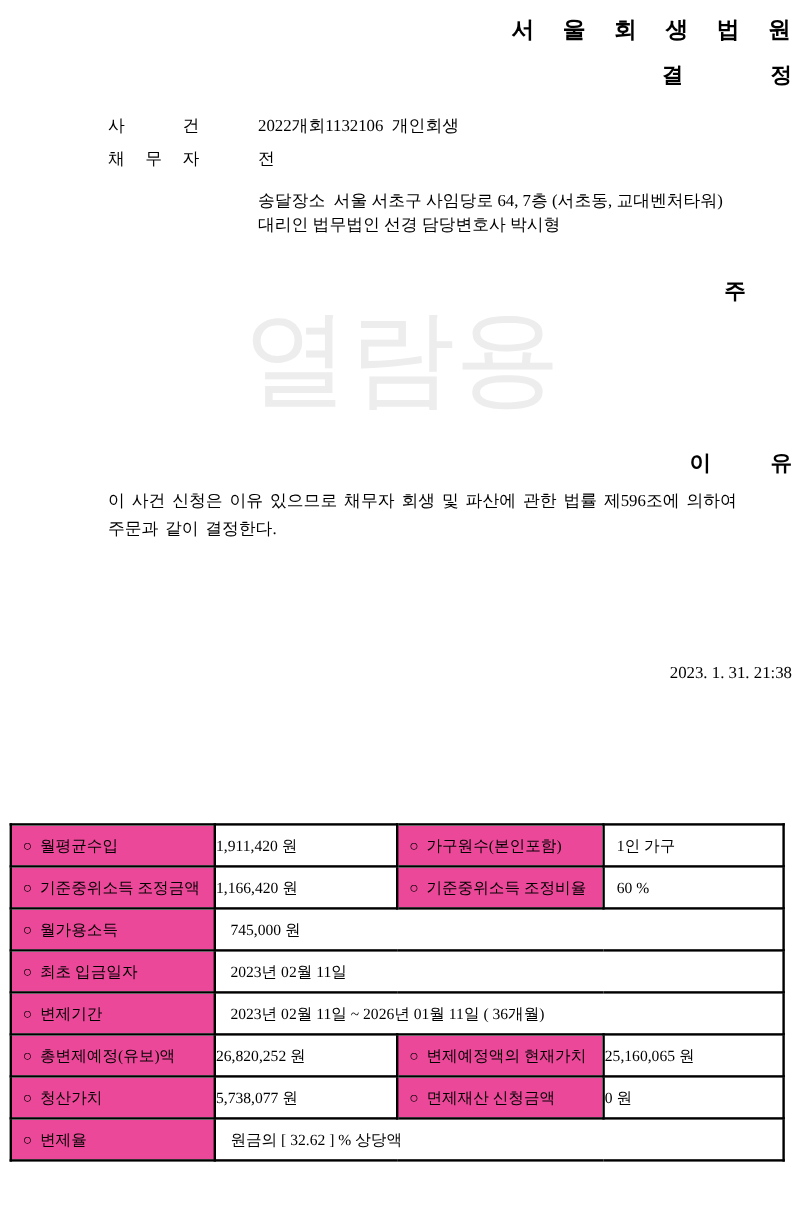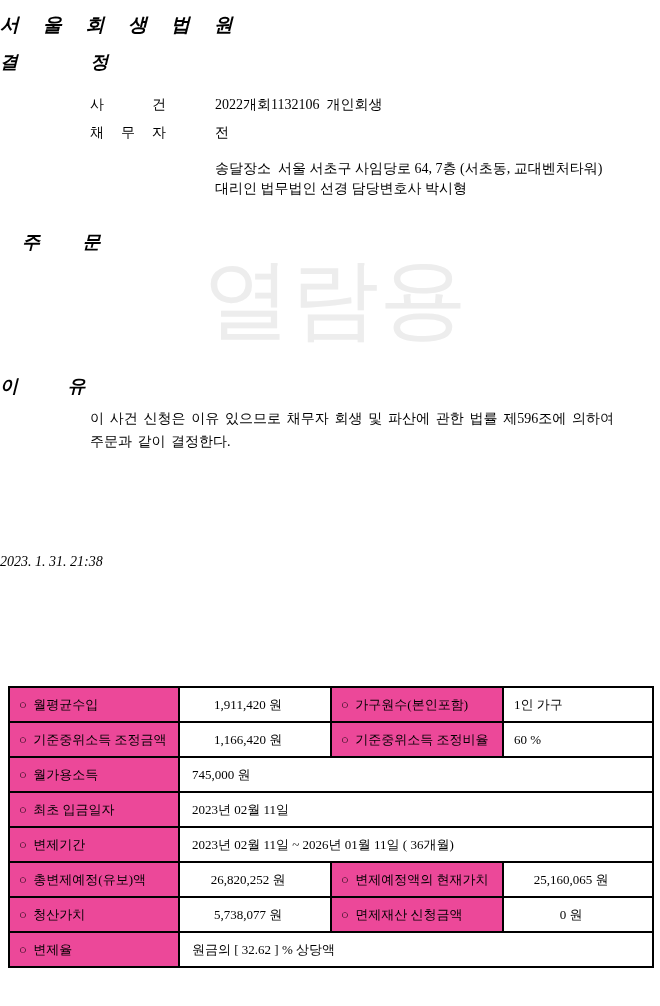--- a/index.html
+++ b/index.html
@@ -8,21 +8,21 @@
     position: relative;
     width: 660px;
     height: 1006px;
     background: #ffffff;
     font-family: "Liberation Serif", "DejaVu Serif", serif;
     color: #000000;
     overflow: hidden;
   }
   .abs { position: absolute; z-index: 1; }
   .pre { white-space: pre; }
-  .center { left: 0; width: 660px; text-align: left; font-style: italic; }
+  .center { left: 0; width: 660px; text-align: right; }
 
   .watermark {
     position: absolute;
     z-index: 0;
     top: 252px;
     left: 203px;
     font-size: 88px;
     line-height: 1.1;
     color: #ededed;
     letter-spacing: 0px;
@@ -76,21 +76,21 @@
     height: 35px;
     vertical-align: middle;
     overflow: hidden;
   }
   td.lbl {
     background: #ec4899;
     text-align: left;
     padding-left: 9px;
     white-space: pre;
   }
-  td.num { text-align: center; padding-right: 14px; white-space: pre; }
+  td.num { text-align: left; padding-right: 14px; white-space: pre; }
   td.txt { text-align: left; padding-left: 12px; white-space: pre; }
 </style>
 </head>
 <body>
 
 <div class="page">
 
   <div class="watermark">열람용</div>
 
   <div class="abs center court-title">서 울 회 생 법 원</div>

